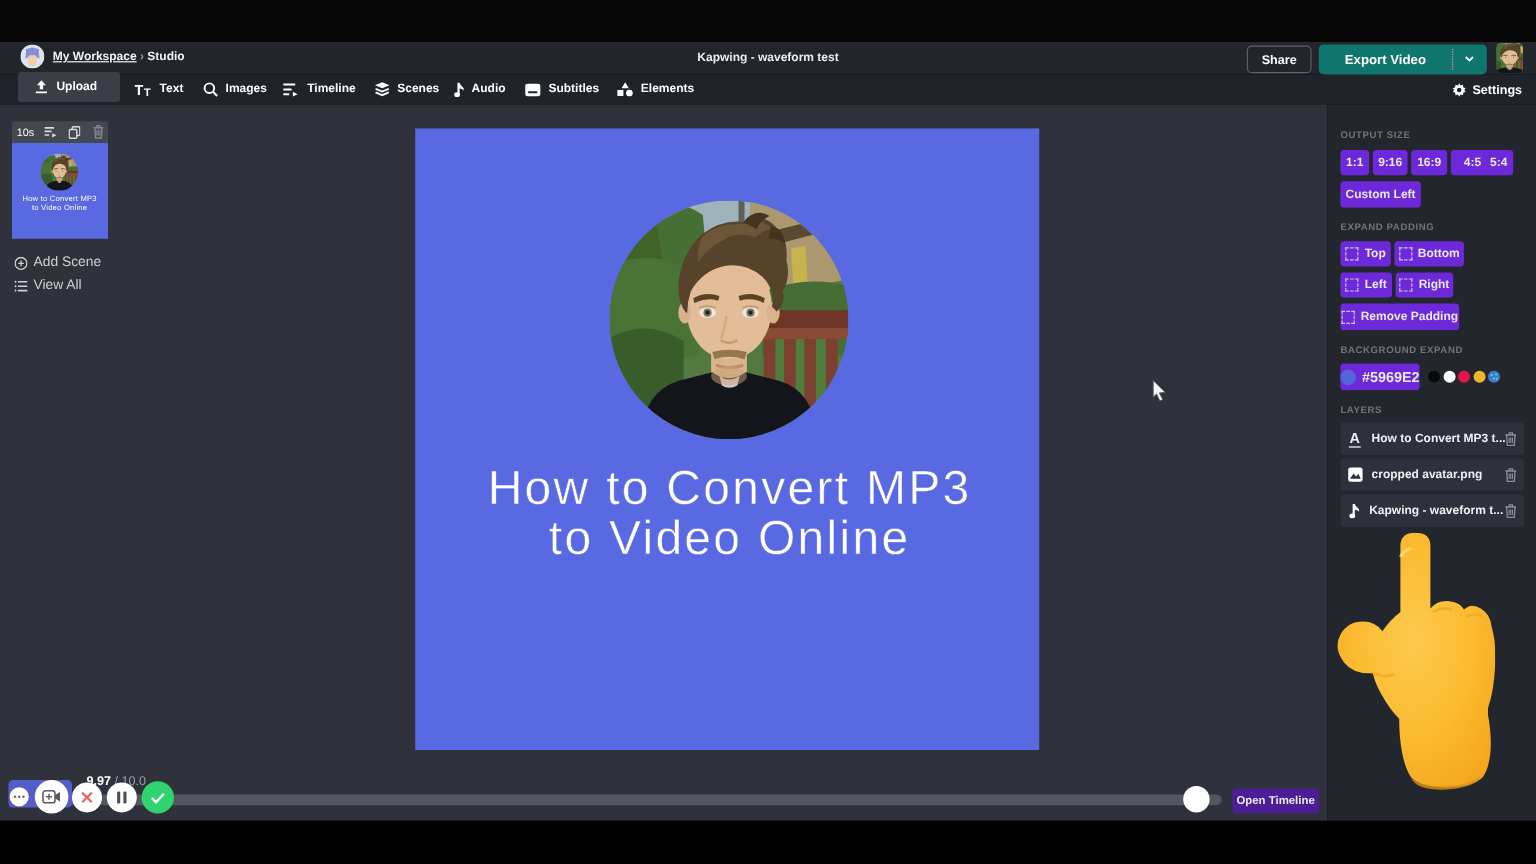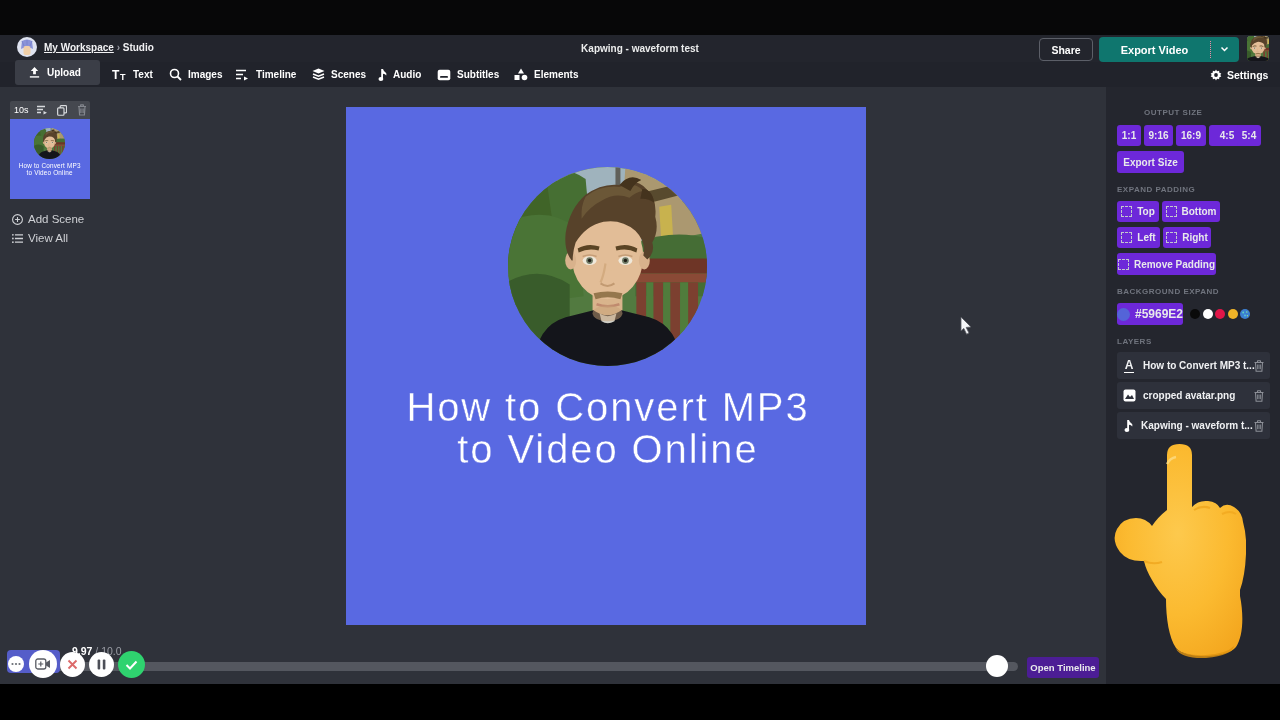--- a/index.html
+++ b/index.html
@@ -224,27 +224,27 @@
     </svg>
   <span>View All</span>
 </div>
 
 <div class="abs" style="left:346px;top:107px;width:520px;height:518px;background:#5969e2"></div>
 <svg class="abs" style="left:508px;top:167px" width="199" height="199" viewBox="0 0 200 200">
     <use href="#avatarphoto"></use>
   </svg>
 <div class="abs" style="left:348px;top:386px;width:520px;text-align:center;color:#fff;font-size:40px;line-height:42px;letter-spacing:1.9px;font-weight:400;-webkit-text-stroke:0.4px #5969e2">How to Convert MP3<br>to Video Online</div>
 
-<div class="sec-label" style="left:1144px;top:108px">OUTPUT SIZE</div>
+<div class="sec-label" style="left:1117px;top:108px">OUTPUT SIZE</div>
 <div class="pbtn" style="left:1117px;top:125px;width:24px;height:21px;font-size:10px">1:1</div>
 <div class="pbtn" style="left:1144px;top:125px;width:29px;height:21px;font-size:10px">9:16</div>
 <div class="pbtn" style="left:1176px;top:125px;width:30px;height:21px;font-size:10px">16:9</div>
 <div class="pbtn" style="left:1209px;top:125px;width:36px;height:21px;font-size:10px">4:5</div>
 <div class="pbtn" style="left:1237px;top:125px;width:24px;height:21px;font-size:10px">5:4</div>
-<div class="pbtn" style="left:1117px;top:151px;width:67px;height:22px;font-size:10px">Export Size</div>
+<div class="pbtn" style="left:1117px;top:151px;width:67px;height:22px;font-size:10px">Custom Left</div>
 
 <div class="sec-label" style="left:1117px;top:185px">EXPAND PADDING</div>
 <div class="pbtn" style="left:1117px;top:201px;width:42px;height:21px;font-size:10px;gap:5px"><span class="dashbox"></span>Top</div>
 <div class="pbtn" style="left:1162px;top:201px;width:58px;height:21px;font-size:10px;gap:5px"><span class="dashbox"></span>Bottom</div>
 <div class="pbtn" style="left:1117px;top:227px;width:43px;height:21px;font-size:10px;gap:5px"><span class="dashbox"></span>Left</div>
 <div class="pbtn" style="left:1163px;top:227px;width:48px;height:21px;font-size:10px;gap:5px"><span class="dashbox"></span>Right</div>
 <div class="pbtn" style="left:1117px;top:253px;width:99px;height:22px;font-size:10px;gap:5px"><span class="dashbox"></span>Remove Padding</div>
 
 <div class="sec-label" style="left:1117px;top:287px">BACKGROUND EXPAND</div>
 <div class="pbtn" style="left:1117px;top:303px;width:66px;height:22px;font-size:12px;gap:5px"><span style="width:13px;height:13px;border-radius:50%;background:#5464d8;display:inline-block"></span>#5969E2</div>

